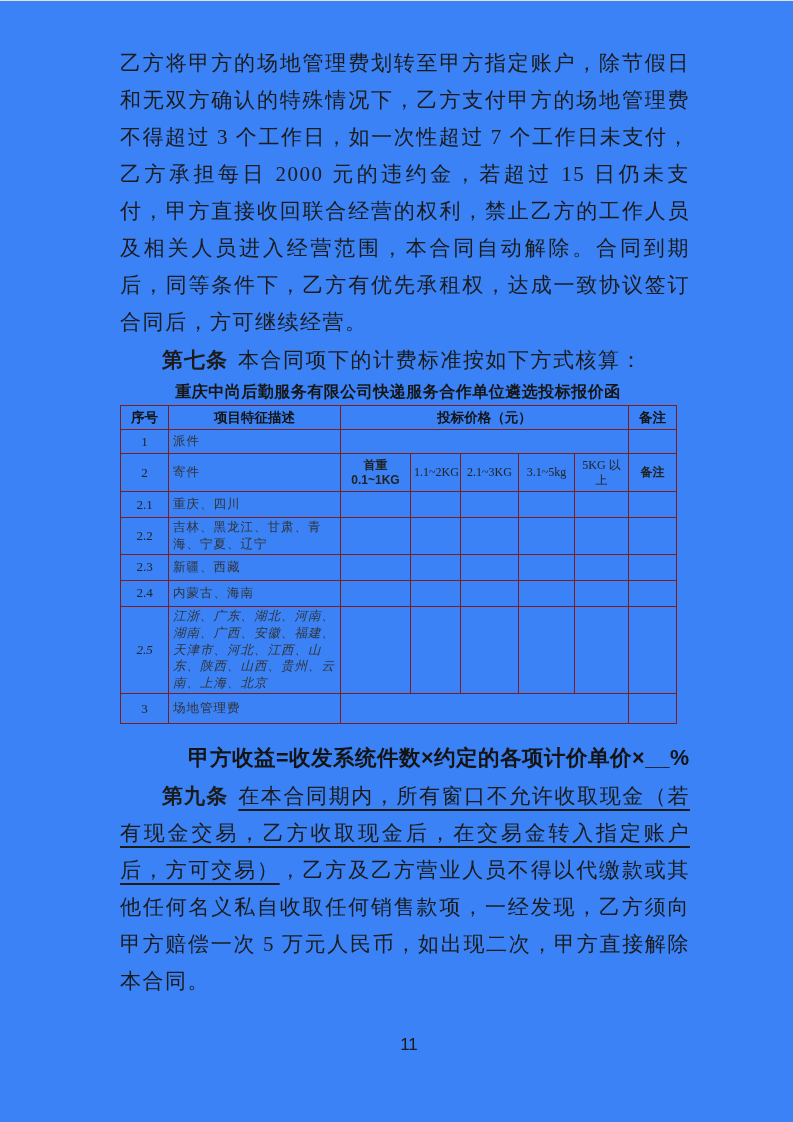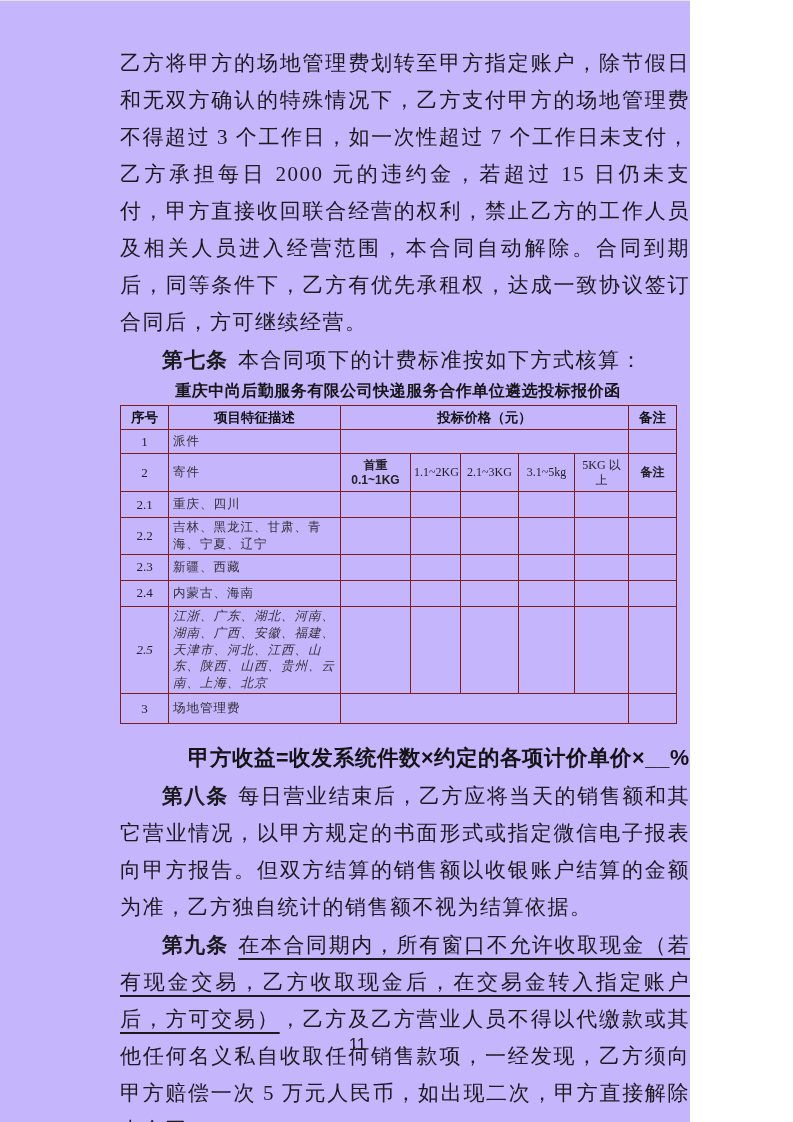--- a/index.html
+++ b/index.html
@@ -1,21 +1,21 @@
 <!DOCTYPE html>
 <html><head>
 <meta charset="utf-8">
 <style>
   * { margin: 0; padding: 0; box-sizing: border-box; }
   html,body { background: #ffffff; }
   .page {
     position: relative;
-    width: 690px;
+    width: 793px;
     height: 1122px;
-    background: #c4b5fd;
+    background: #3b82f6;
     color: #1b1b1b;
     font-family: "Liberation Serif", "DejaVu Serif", serif;
     border-top: 1px solid #e2e2e2;
     overflow: hidden;
   }
   .content {
     position: absolute;
     left: 120px;
     top: 44px;
     width: 570px;
@@ -31,21 +31,21 @@
   .hei {
     font-family: "Liberation Sans", "DejaVu Sans", sans-serif;
     font-weight: bold;
     letter-spacing: 1px;
   }
   .article-label { margin-right: 10px; }
   .table-title {
     margin-top: 2px;
     width: 556px;
     text-align: center;
-    font-family: Liberation Mono, monospace;
+    font-family: Liberation Sans, sans-serif;
     font-weight: bold;
     font-size: 16px;
     letter-spacing: 0.5px;
     line-height: 22px;
     color: #161616;
   }
   table.bid {
     margin-top: 2px;
     width: 556px;
     border-collapse: collapse;
@@ -221,20 +221,19 @@
         <td>3</td>
         <td class="desc">场地管理费</td>
         <td colspan="5"></td>
         <td></td>
       </tr>
     </tbody>
       </table>
 
     <p class="formula">甲方收益=收发系统件数×约定的各项计价单价×__%</p>
 
-    <p class="para indent"><span class="hei article-label">第八条</span><span>每日营业结束后，乙方应将当天的销售额和其它营业情况，以甲方规定的书面形式或指定微信电子报表向甲方报告。但双方结算的销售额以收银账户结算的金额为准，乙方独自统计的销售额不视为结算依据。</span></p>
 
     <p class="para indent"><span class="hei article-label">第九条</span><span class="u">在本合同期内，所有窗口不允许收取现金（若有现金交易，乙方收取现金后，在交易金转入指定账户后，方可交易）</span><span>，乙方及乙方营业人员不得以代缴款或其他任何名义私自收取任何销售款项，一经发现，乙方须向甲方赔偿一次 5 万元人民币，如出现二次，甲方直接解除本合同。</span></p>
 
   </div>
 
   <div class="page-number">11</div>
 </div>
 
 </body></html>

